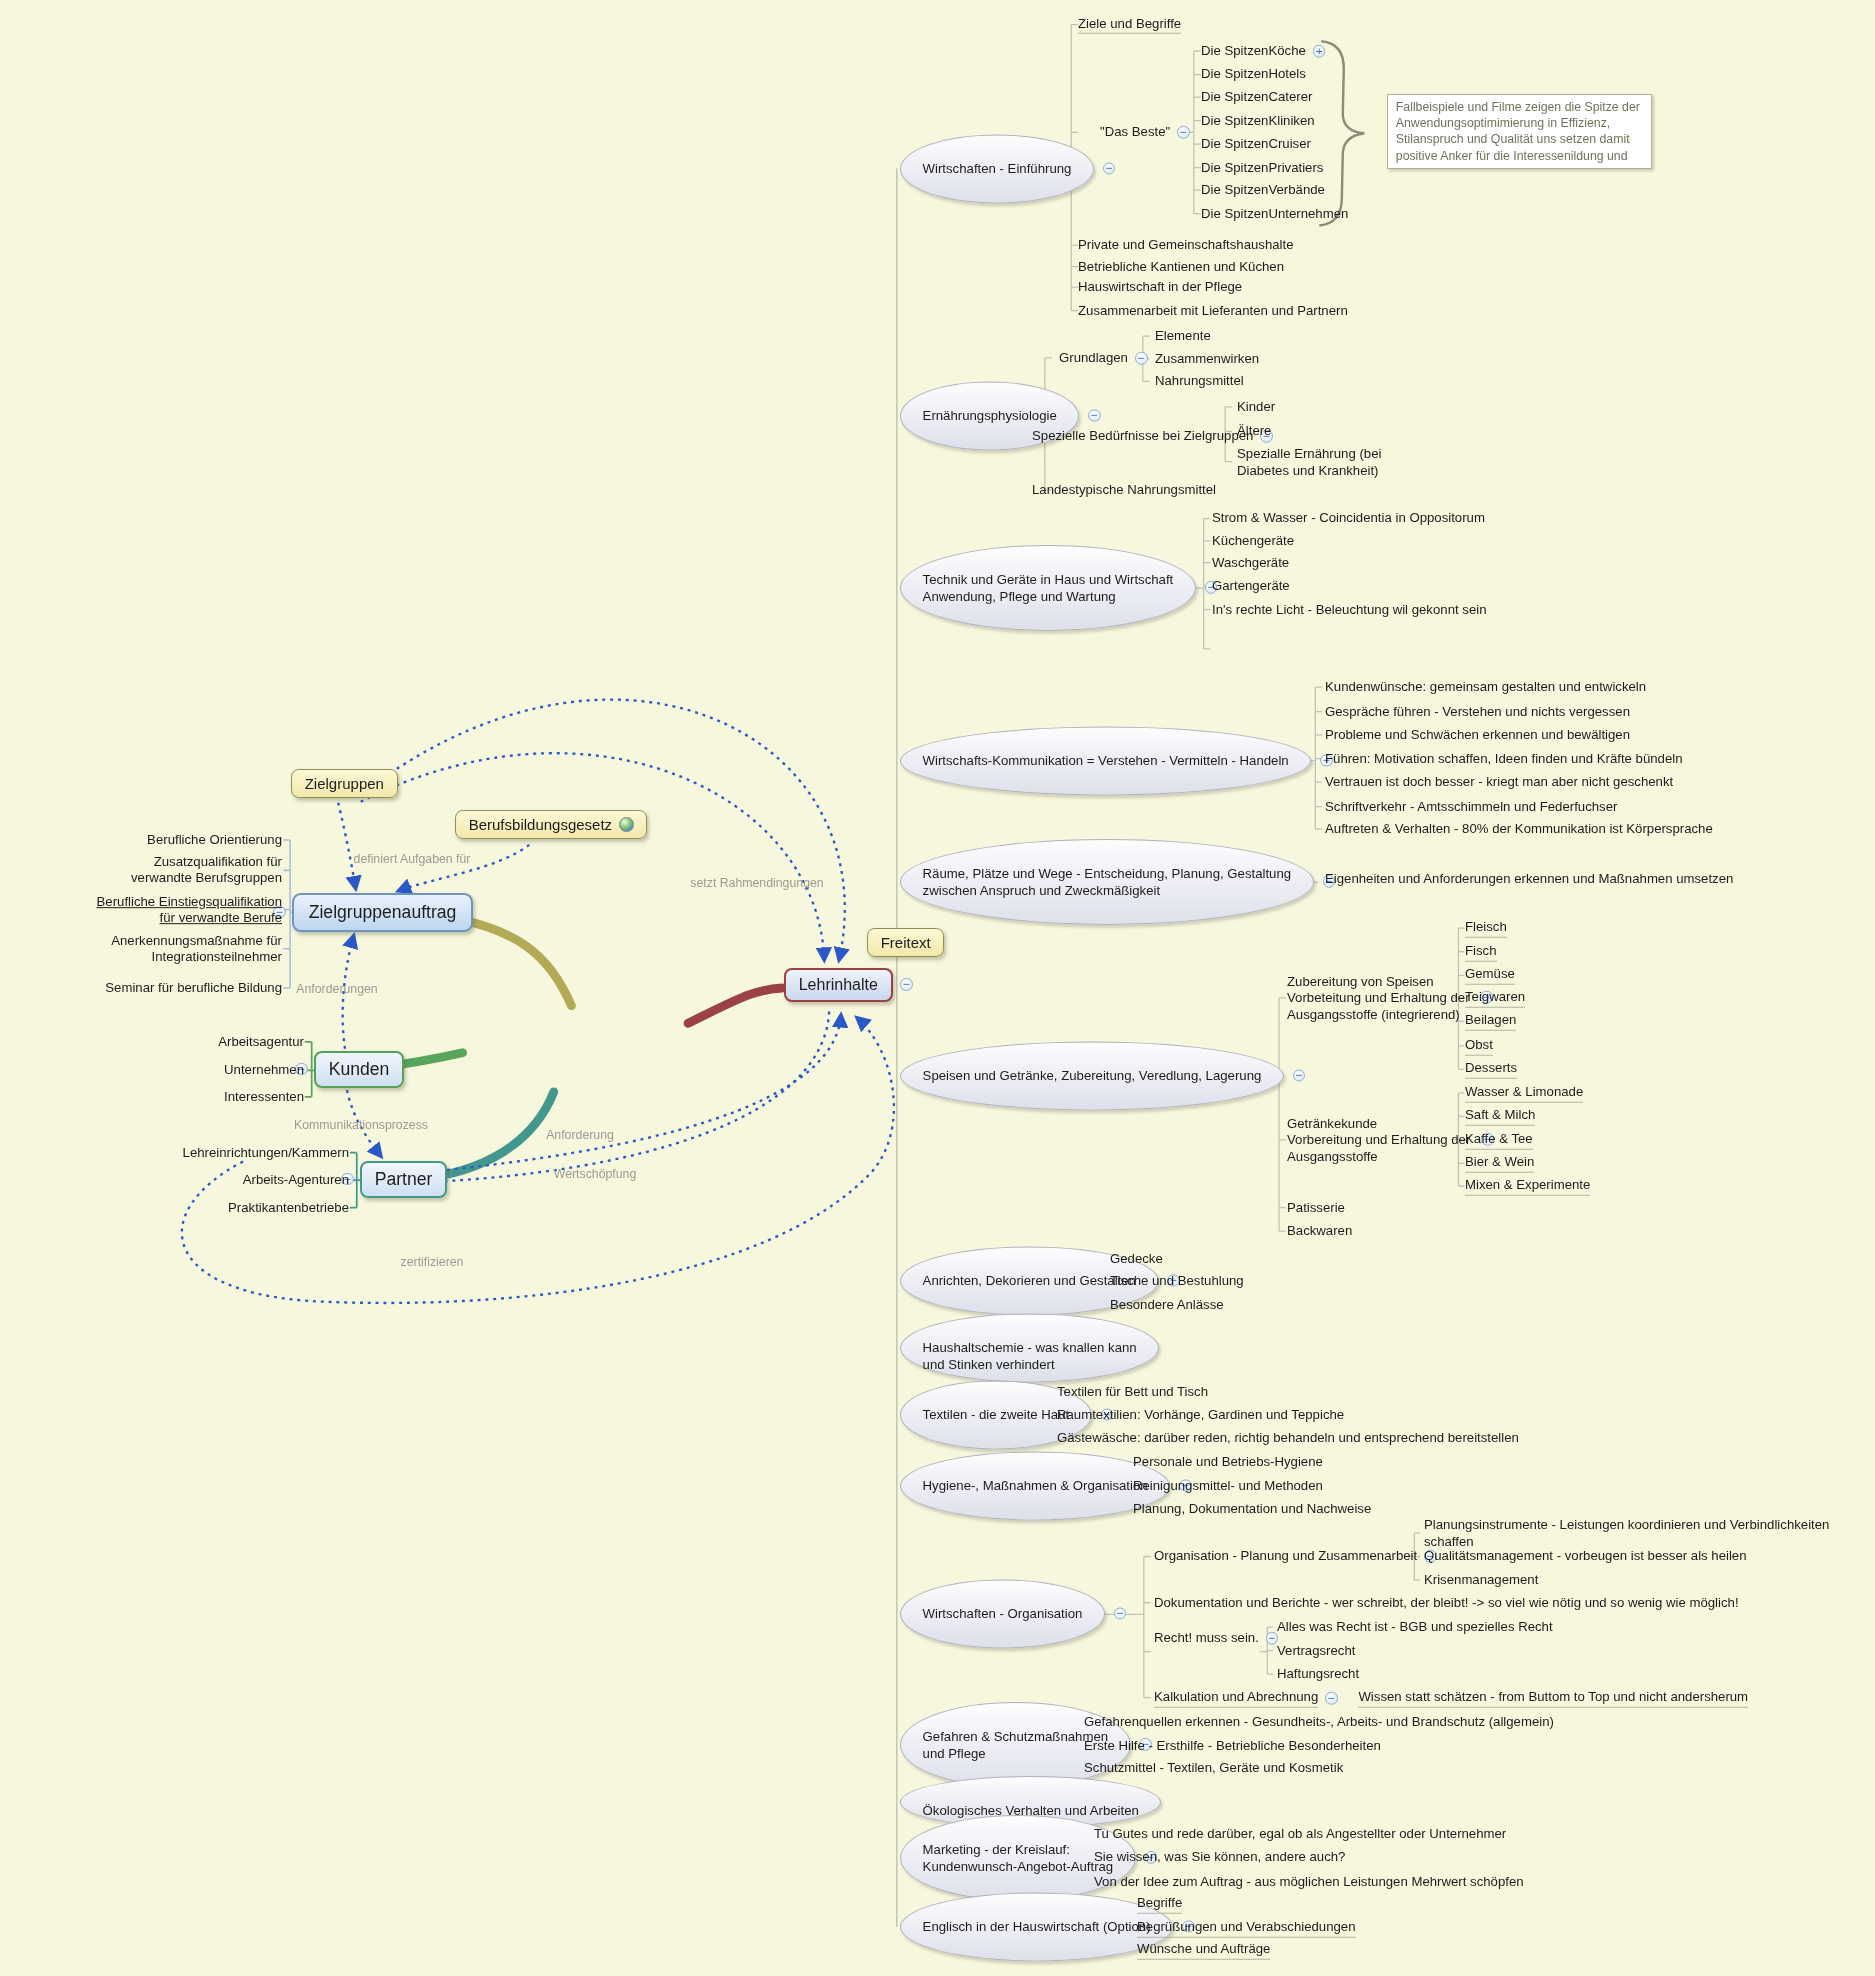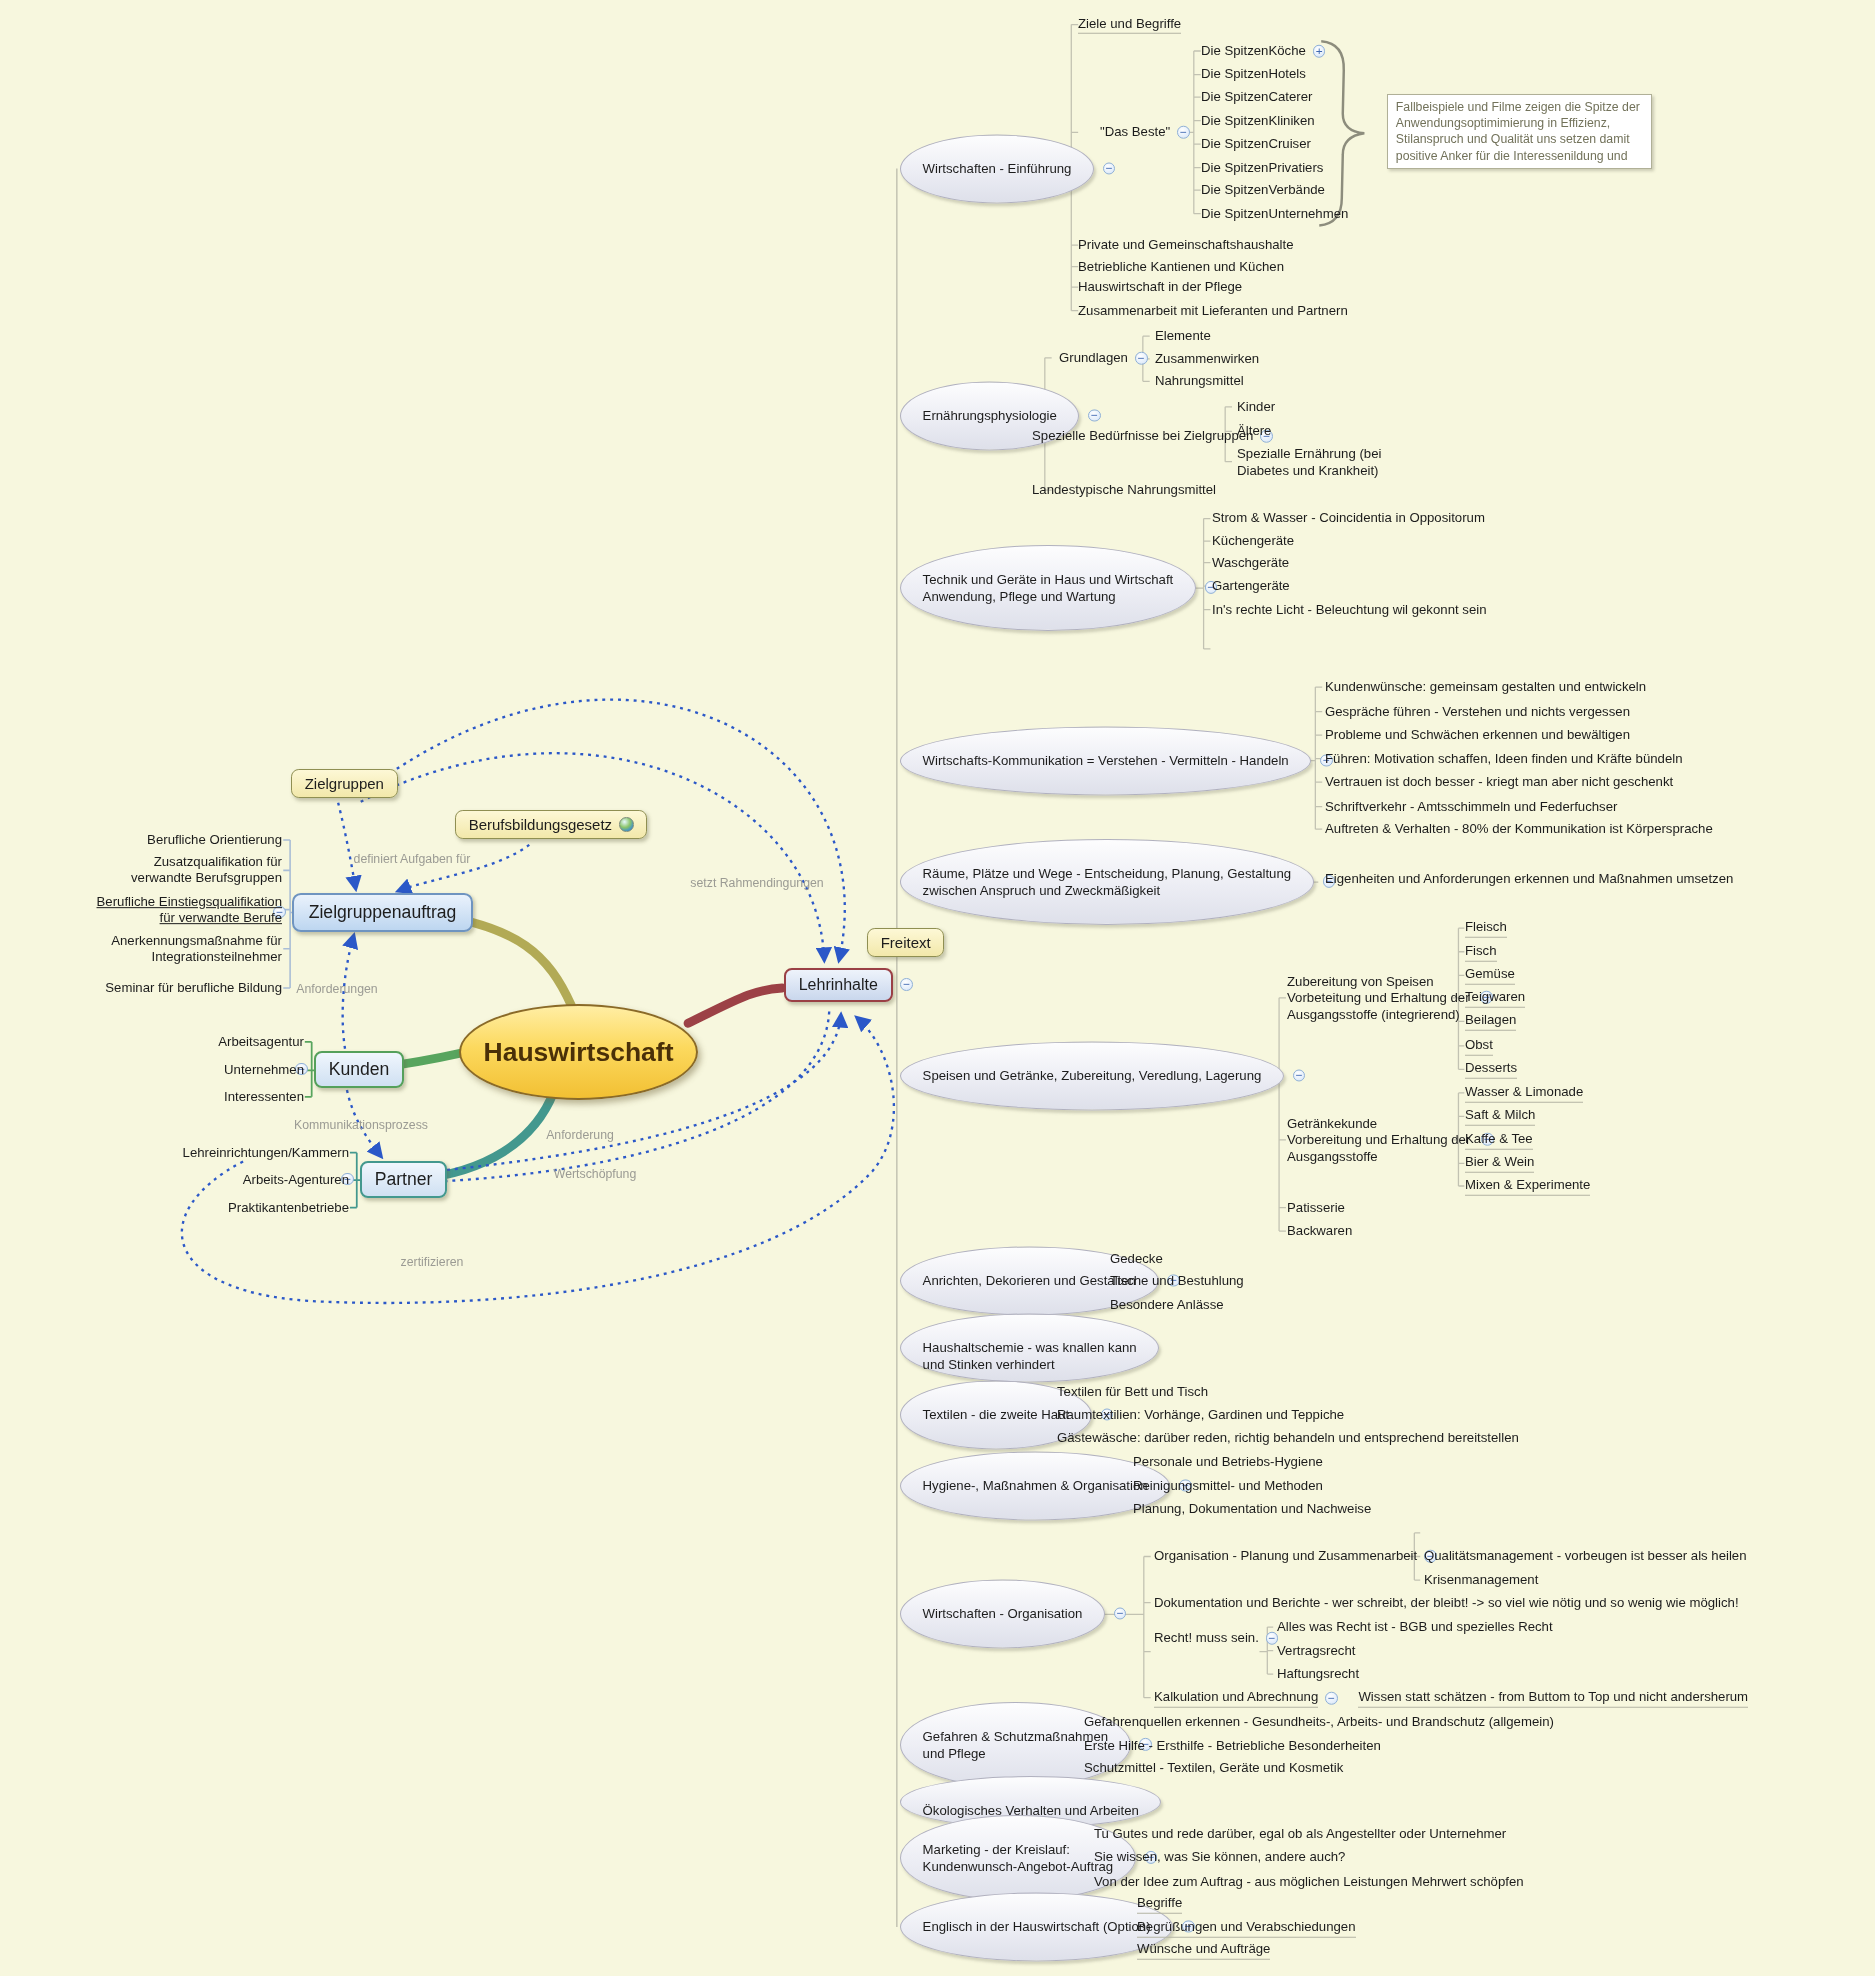--- a/index.html
+++ b/index.html
@@ -101,21 +101,20 @@
       <path marker-end="url(#arr)" d="M540,862 C505,888 440,896 406,909"></path>
       <path marker-end="url(#arr)" d="M345,819 C352,847 358,878 363,907"></path>
       <path marker-end="url(#arr)" d="M352,1070 C346,1030 352,985 361,954"></path>
       <path marker-end="url(#arr)" d="M354,1112 C360,1140 373,1160 389,1180"></path>
       <path marker-end="url(#arr)" d="M432,1196 C650,1175 852,1130 858,1035"></path>
       <path marker-end="url(#arr)" d="M846,1032 C840,1142 650,1196 436,1206"></path>
       <path marker-end="url(#arr)" d="M248,1185 C148,1237 163,1322 330,1328 C520,1336 782,1310 890,1195 C928,1150 913,1072 874,1038"></path>
     </g>
   </svg>
 
-  <div class="central">Hauswirtschaft</div>
 
   <div class="box box-y" style="left:291px;top:769px;">
     <span>Zielgruppen</span>
   </div>
 
   <div class="box box-y" style="left:455px;top:810px;">
     <span>Berufsbildungsgesetz</span><span class="globe"></span>
   </div>
 
   <div class="box box-za" style="left:292px;top:893px;">
@@ -305,20 +304,21 @@
   <div class="leaf" style="left:1133px;top:1509px;">Planung, Dokumentation und Nachweise</div>
 
   <div class="ell" style="left:900px;top:1614px;">
     <span>Wirtschaften - Organisation</span>
     <span class="badge abs-r">−</span>
   </div>
   <div class="leaf row" style="left:1154px;top:1556px;">
     <span>Organisation - Planung und Zusammenarbeit</span>
     <span class="badge">−</span>
   </div>
+  <div class="leaf" style="left:1424px;top:1533px;">Planungsinstrumente - Leistungen koordinieren und Verbindlichkeiten schaffen</div>
   <div class="leaf" style="left:1424px;top:1556px;">Qualitätsmanagement - vorbeugen ist besser als heilen</div>
   <div class="leaf" style="left:1424px;top:1580px;">Krisenmanagement</div>
   <div class="leaf" style="left:1154px;top:1603px;">Dokumentation und Berichte - wer schreibt, der bleibt! -&gt; so viel wie nötig und so wenig wie möglich!</div>
   <div class="leaf row" style="left:1154px;top:1638px;">
     <span>Recht! muss sein.</span>
     <span class="badge">−</span>
   </div>
   <div class="leaf" style="left:1277px;top:1627px;">Alles was Recht ist - BGB und spezielles Recht</div>
   <div class="leaf" style="left:1277px;top:1651px;">Vertragsrecht</div>
   <div class="leaf" style="left:1277px;top:1674px;">Haftungsrecht</div>

